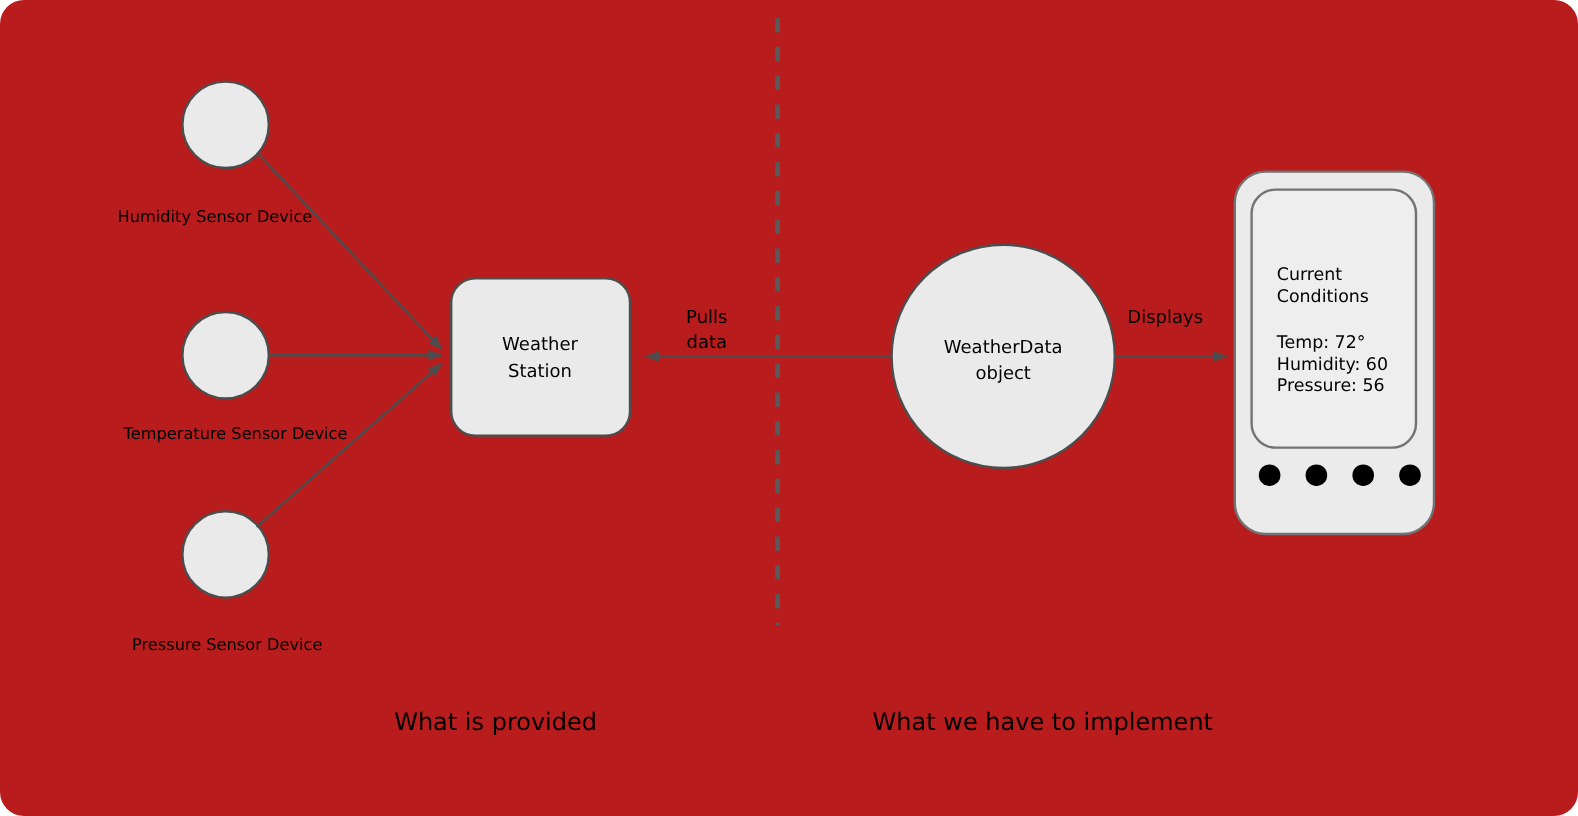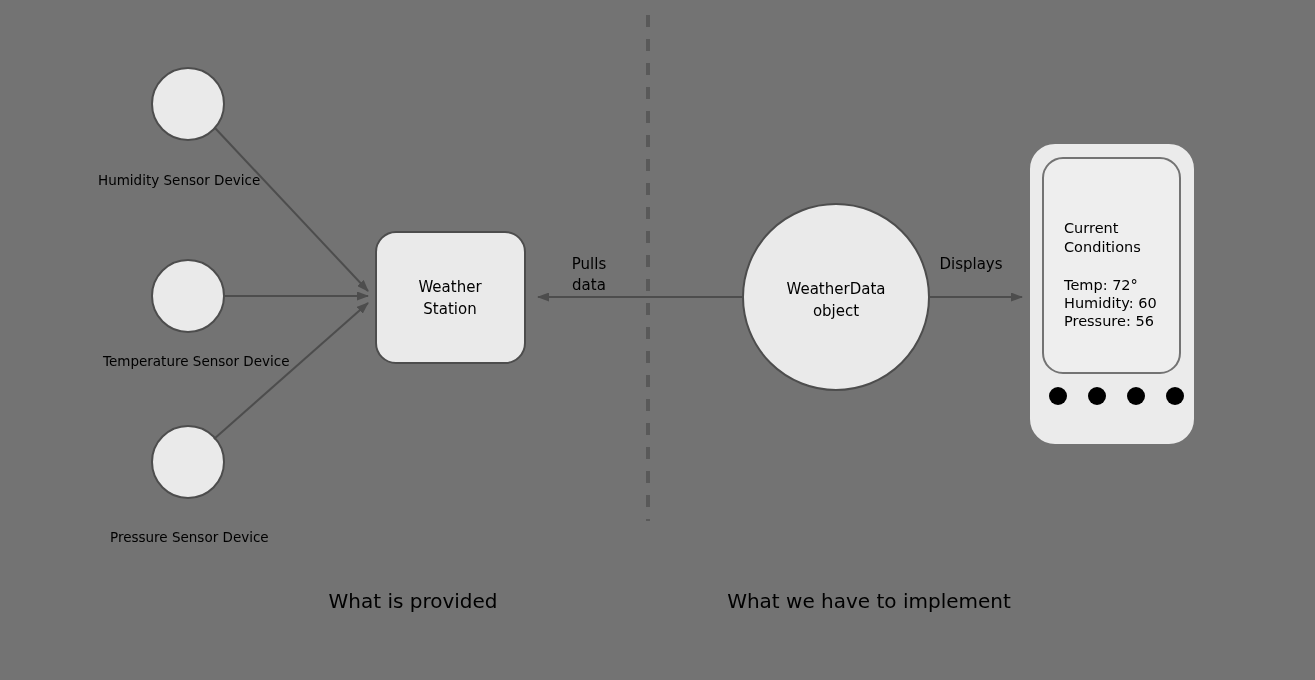--- a/index.html
+++ b/index.html
@@ -8,22 +8,23 @@
     padding: 0;
     background: #ffffff;
   }
   body {
     font-family: "DejaVu Sans", sans-serif;
   }
   #canvas {
     position: relative;
     width: 1315px;
     height: 680px;
-    background: #737373;
+    background: #b91c1c;
     overflow: hidden;
+    border-radius: 20px;
   }
   #diagram-svg {
     position: absolute;
     left: 0;
     top: 0;
     width: 1315px;
     height: 680px;
   }
   .node-shape {
     fill: #eaeaea;

